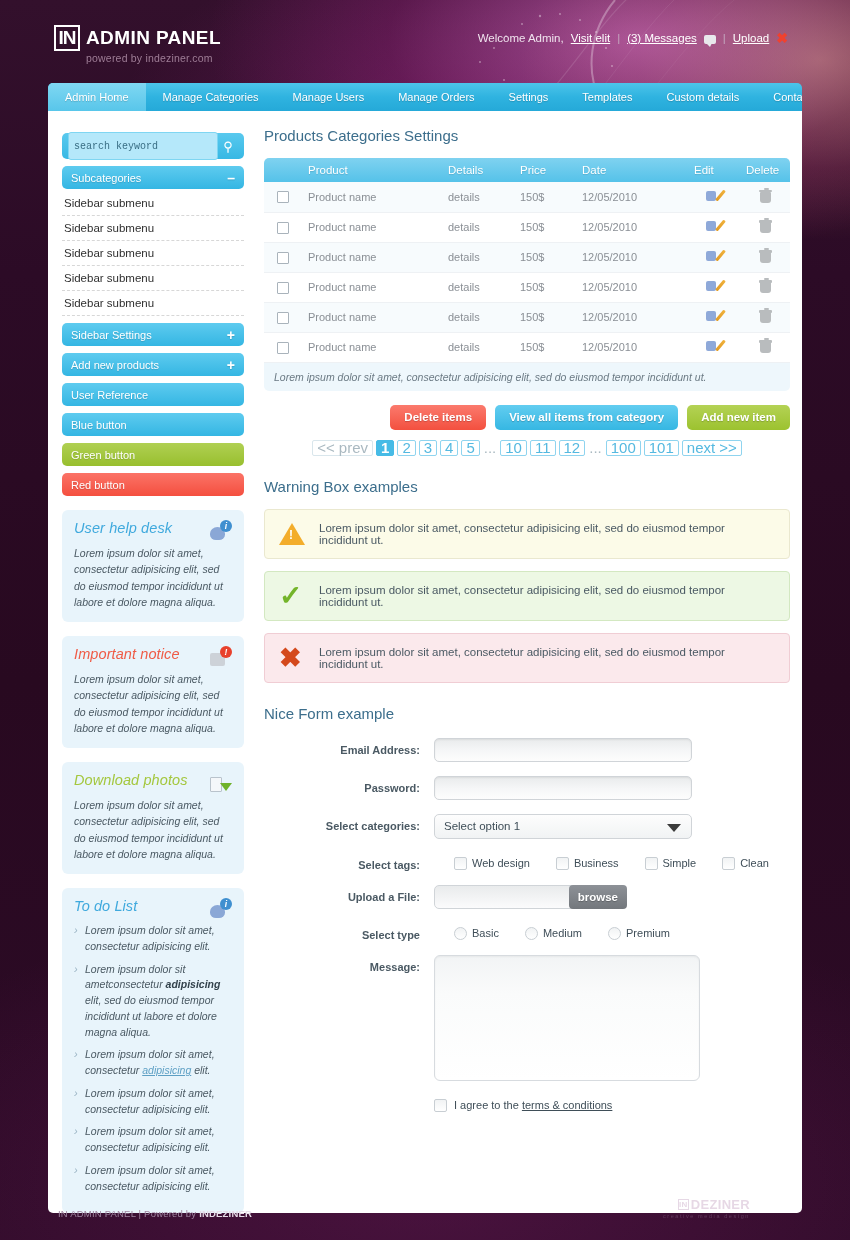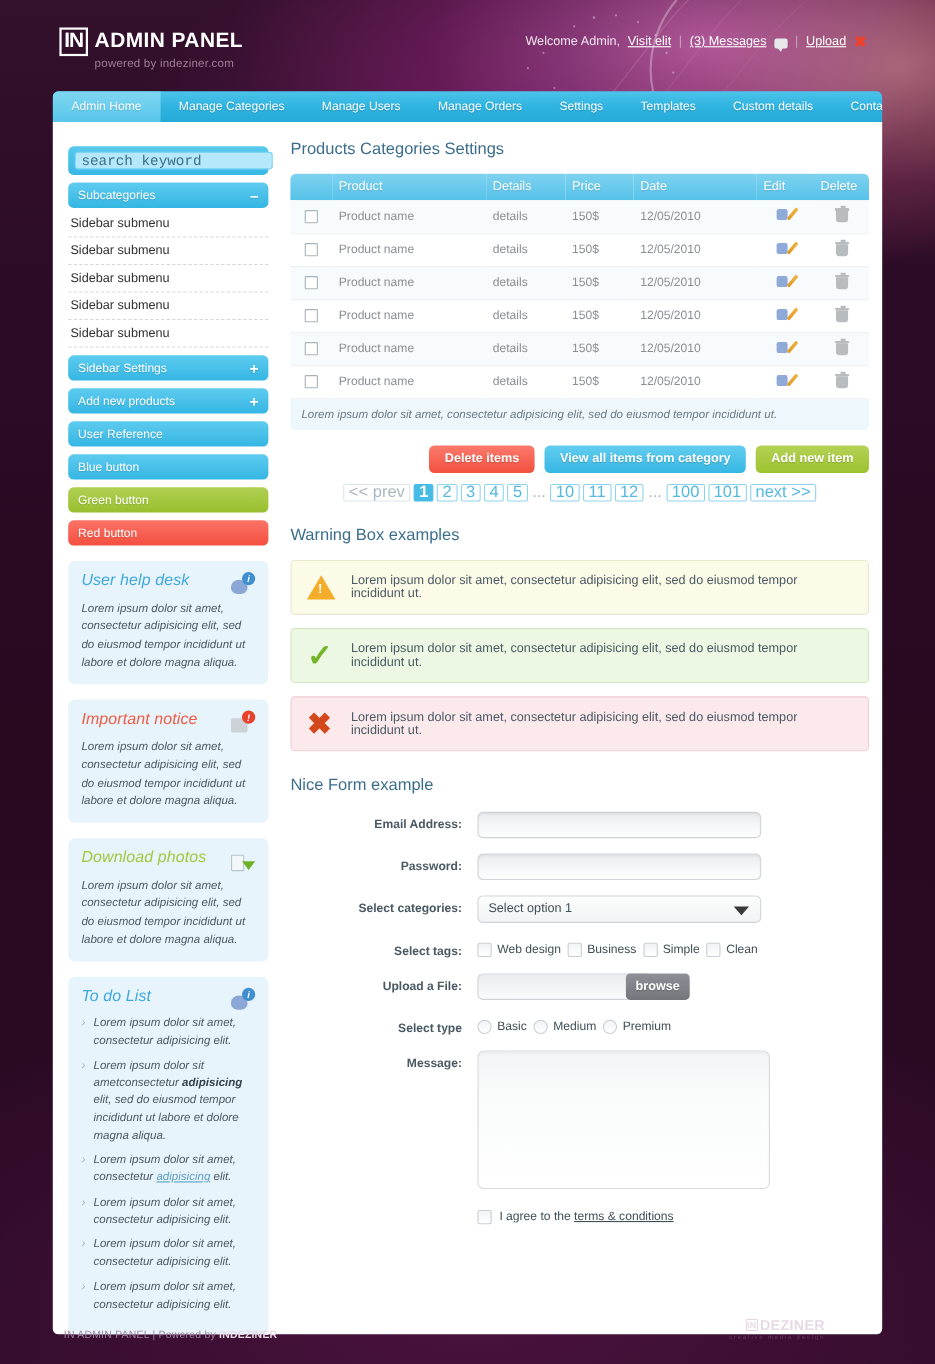--- a/index.html
+++ b/index.html
@@ -97,23 +97,23 @@
 
   
   .sidebar { width: 182px; flex: 0 0 182px; padding-top: 8px; }
 
   .search-box {
     background: linear-gradient(180deg, #59c9ee 0%, #37b8e4 100%);
     border-radius: 5px; padding: 5px 6px; display: flex; align-items: center;
     height: 26px;
   }
   .search-input {
-    flex: 1; height: 16px; border: 1px solid #7fd6f2; border-radius: 3px;
+    flex: 1; height: 28px; border: 1px solid #7fd6f2; border-radius: 3px;
     background: #b5e8fa; color: #3a6f85;
-    font-family: "Liberation Mono", monospace; font-size: 13px;
+    font-family: "Liberation Mono", monospace; font-size: 10px;
     padding: 0 5px; outline: none;
   }
   .search-icon { width: 20px; text-align: center; color: #ffffff; font-size: 13px; }
 
   .side-bar-btn {
     margin-top: 7px; height: 23px; border-radius: 5px;
     display: flex; align-items: center; justify-content: space-between;
     padding: 0 9px; color: #ffffff; font-size: 11px;
     text-shadow: 0 1px 1px rgba(0,0,0,.15);
   }
@@ -297,21 +297,21 @@
     background: linear-gradient(180deg, #fdfdfd 0%, #f1f3f4 100%);
     font-size: 11.5px; color: #3f4e58; padding: 0 26px 0 9px;
     display: flex; align-items: center;
   }
   .sel-arrow {
     position: absolute; right: 11px; top: 10px; width: 0; height: 0;
     border-left: 7px solid transparent; border-right: 7px solid transparent;
     border-top: 8px solid #3b3b3b;
   }
   .opt-group { display: flex; align-items: center; gap: 6px; padding-top: 4px; flex-wrap: wrap; }
-  .opt { display: inline-flex; align-items: flex-start; gap: 5px; font-size: 11px; color: #3f4e58; }
+  .opt { display: inline-flex; align-items: flex-start; gap: 5px; font-size: 11px; color: #3f4e58; margin-left: 20px; }
   .box-chk {
     width: 13px; height: 13px; border: 1px solid #c8ced3; border-radius: 2px;
     background: linear-gradient(180deg, #f1f3f4 0%, #ffffff 100%);
   }
   .box-radio {
     width: 13px; height: 13px; border: 1px solid #c8ced3; border-radius: 50%;
     background: linear-gradient(180deg, #f1f3f4 0%, #ffffff 100%);
   }
   .file-wrap {
     width: 158px; height: 24px; border: 1px solid #d0d4d8; border-radius: 5px;

